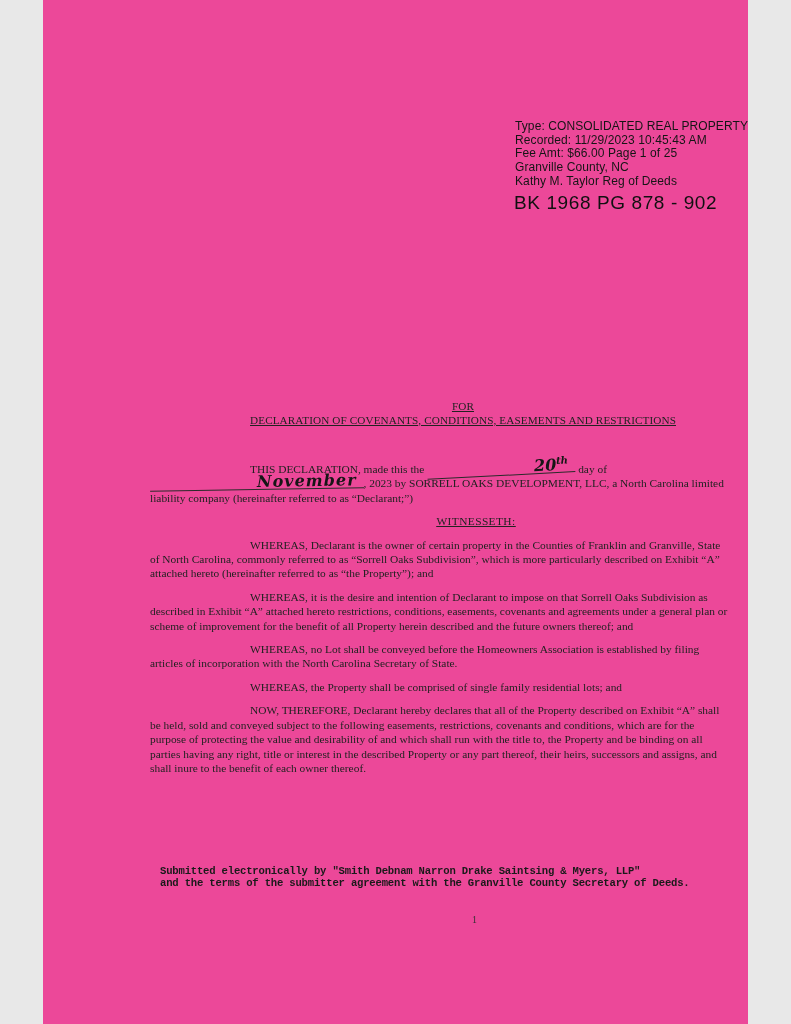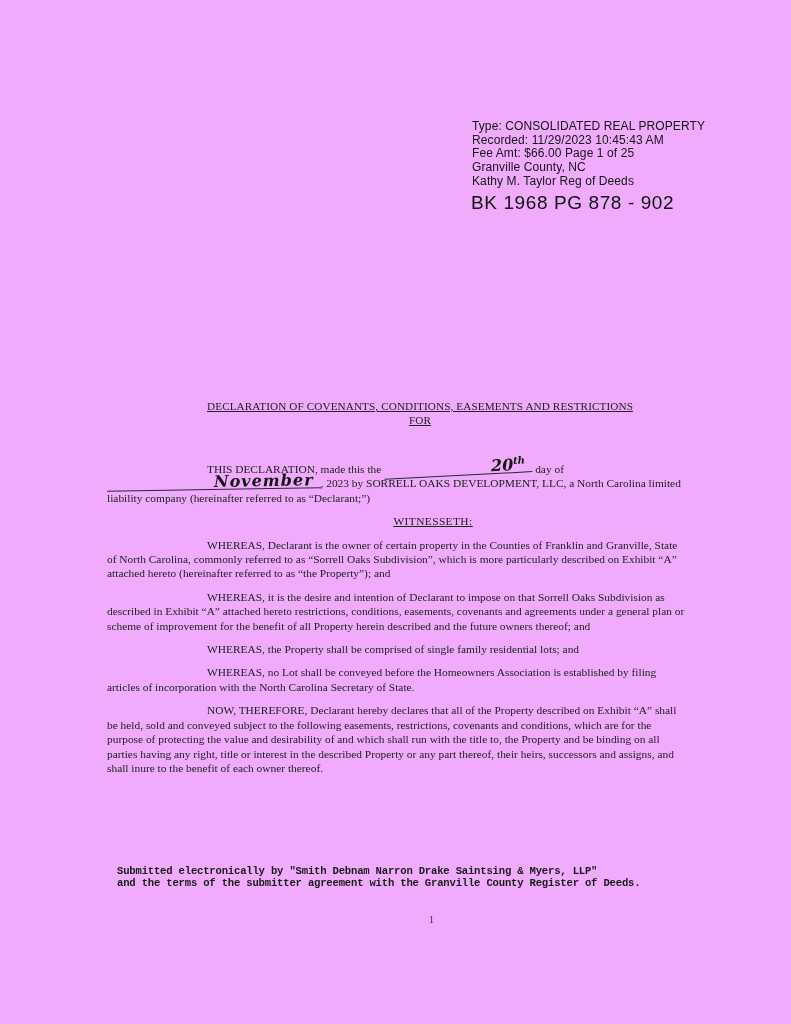--- a/index.html
+++ b/index.html
@@ -1,20 +1,20 @@
 <!DOCTYPE html>
 <html><head>
 <meta charset="utf-8">
 <style>
   html,body{margin:0;padding:0;background:#e8e8e8;}
   .page{
     position:relative;
-    width:791px;height:1024px;
+    width:705px;height:1024px;
     margin:0 auto;
-    background:#f0abfc;
+    background:#ec4899;
     color:#1e1e1e;
     font-family:"Liberation Serif", serif;
     overflow:hidden;
   }
   
   .stamp{
     position:absolute;left:472px;top:120px;
     font-family:"Liberation Sans", sans-serif;
     font-size:12px;line-height:13.7px;
     color:#151515;letter-spacing:.1px;
@@ -85,36 +85,36 @@
     <div>Type:  CONSOLIDATED REAL PROPERTY</div>
     <div>Recorded: 11/29/2023 10:45:43 AM</div>
     <div>Fee Amt:  $66.00  Page 1 of 25</div>
     <div>Granville County, NC</div>
     <div>Kathy M. Taylor Reg of Deeds</div>
   </div>
   <div class="bk-line">BK 1968  PG 878 - 902</div>
 
 
   <div class="doc-title">
+    <div><span>FOR</span></div>
     <div><span>DECLARATION OF COVENANTS, CONDITIONS, EASEMENTS AND RESTRICTIONS</span></div>
-    <div><span>FOR</span></div>
   </div>
 
   <div class="body">
     <p><span>THIS DECLARATION, made this the </span><span class="hw"><span>20</span><span class="sup">th</span></span><span> day of </span><span class="hw hw-month">November</span><span>, 2023 by SORRELL OAKS DEVELOPMENT, LLC, a North Carolina limited liability company (hereinafter referred to as “Declarant;”)</span></p>
 
     <p class="witnesseth"><span>WITNESSETH:</span></p>
 
     <p>WHEREAS, Declarant is the owner of certain property in the Counties of Franklin and Granville, State of North Carolina, commonly referred to as “Sorrell Oaks Subdivision”, which is more particularly described on Exhibit “A” attached hereto (hereinafter referred to as “the Property”); and</p>
     <p>WHEREAS, it is the desire and intention of Declarant to impose on that Sorrell Oaks Subdivision as described in Exhibit “A” attached hereto restrictions, conditions, easements, covenants and agreements under a general plan or scheme of improvement for the benefit of all Property herein described and the future owners thereof; and</p>
+    <p>WHEREAS, no Lot shall be conveyed before the Homeowners Association is established by filing articles of incorporation with the North Carolina Secretary of State.</p>
     <p>WHEREAS, the Property shall be comprised of single family residential lots; and</p>
-    <p>WHEREAS, no Lot shall be conveyed before the Homeowners Association is established by filing articles of incorporation with the North Carolina Secretary of State.</p>
     <p>NOW, THEREFORE, Declarant hereby declares that all of the Property described on Exhibit “A” shall be held, sold and conveyed subject to the following easements, restrictions, covenants and conditions, which are for the purpose of protecting the value and desirability of and which shall run with the title to, the Property and be binding on all parties having any right, title or interest in the described Property or any part thereof, their heirs, successors and assigns, and shall inure to the benefit of each owner thereof.</p>
   </div>
 
   <div class="efile">
     <div>Submitted electronically by "Smith Debnam Narron Drake Saintsing &amp; Myers, LLP"</div>
-    <div>and the terms of the submitter agreement with the Granville County Register of Deeds.</div>
+    <div>and the terms of the submitter agreement with the Granville County Secretary of Deeds.</div>
   </div>
 
   <div class="pagenum">1</div>
 
 </div>
 
 </body></html>

